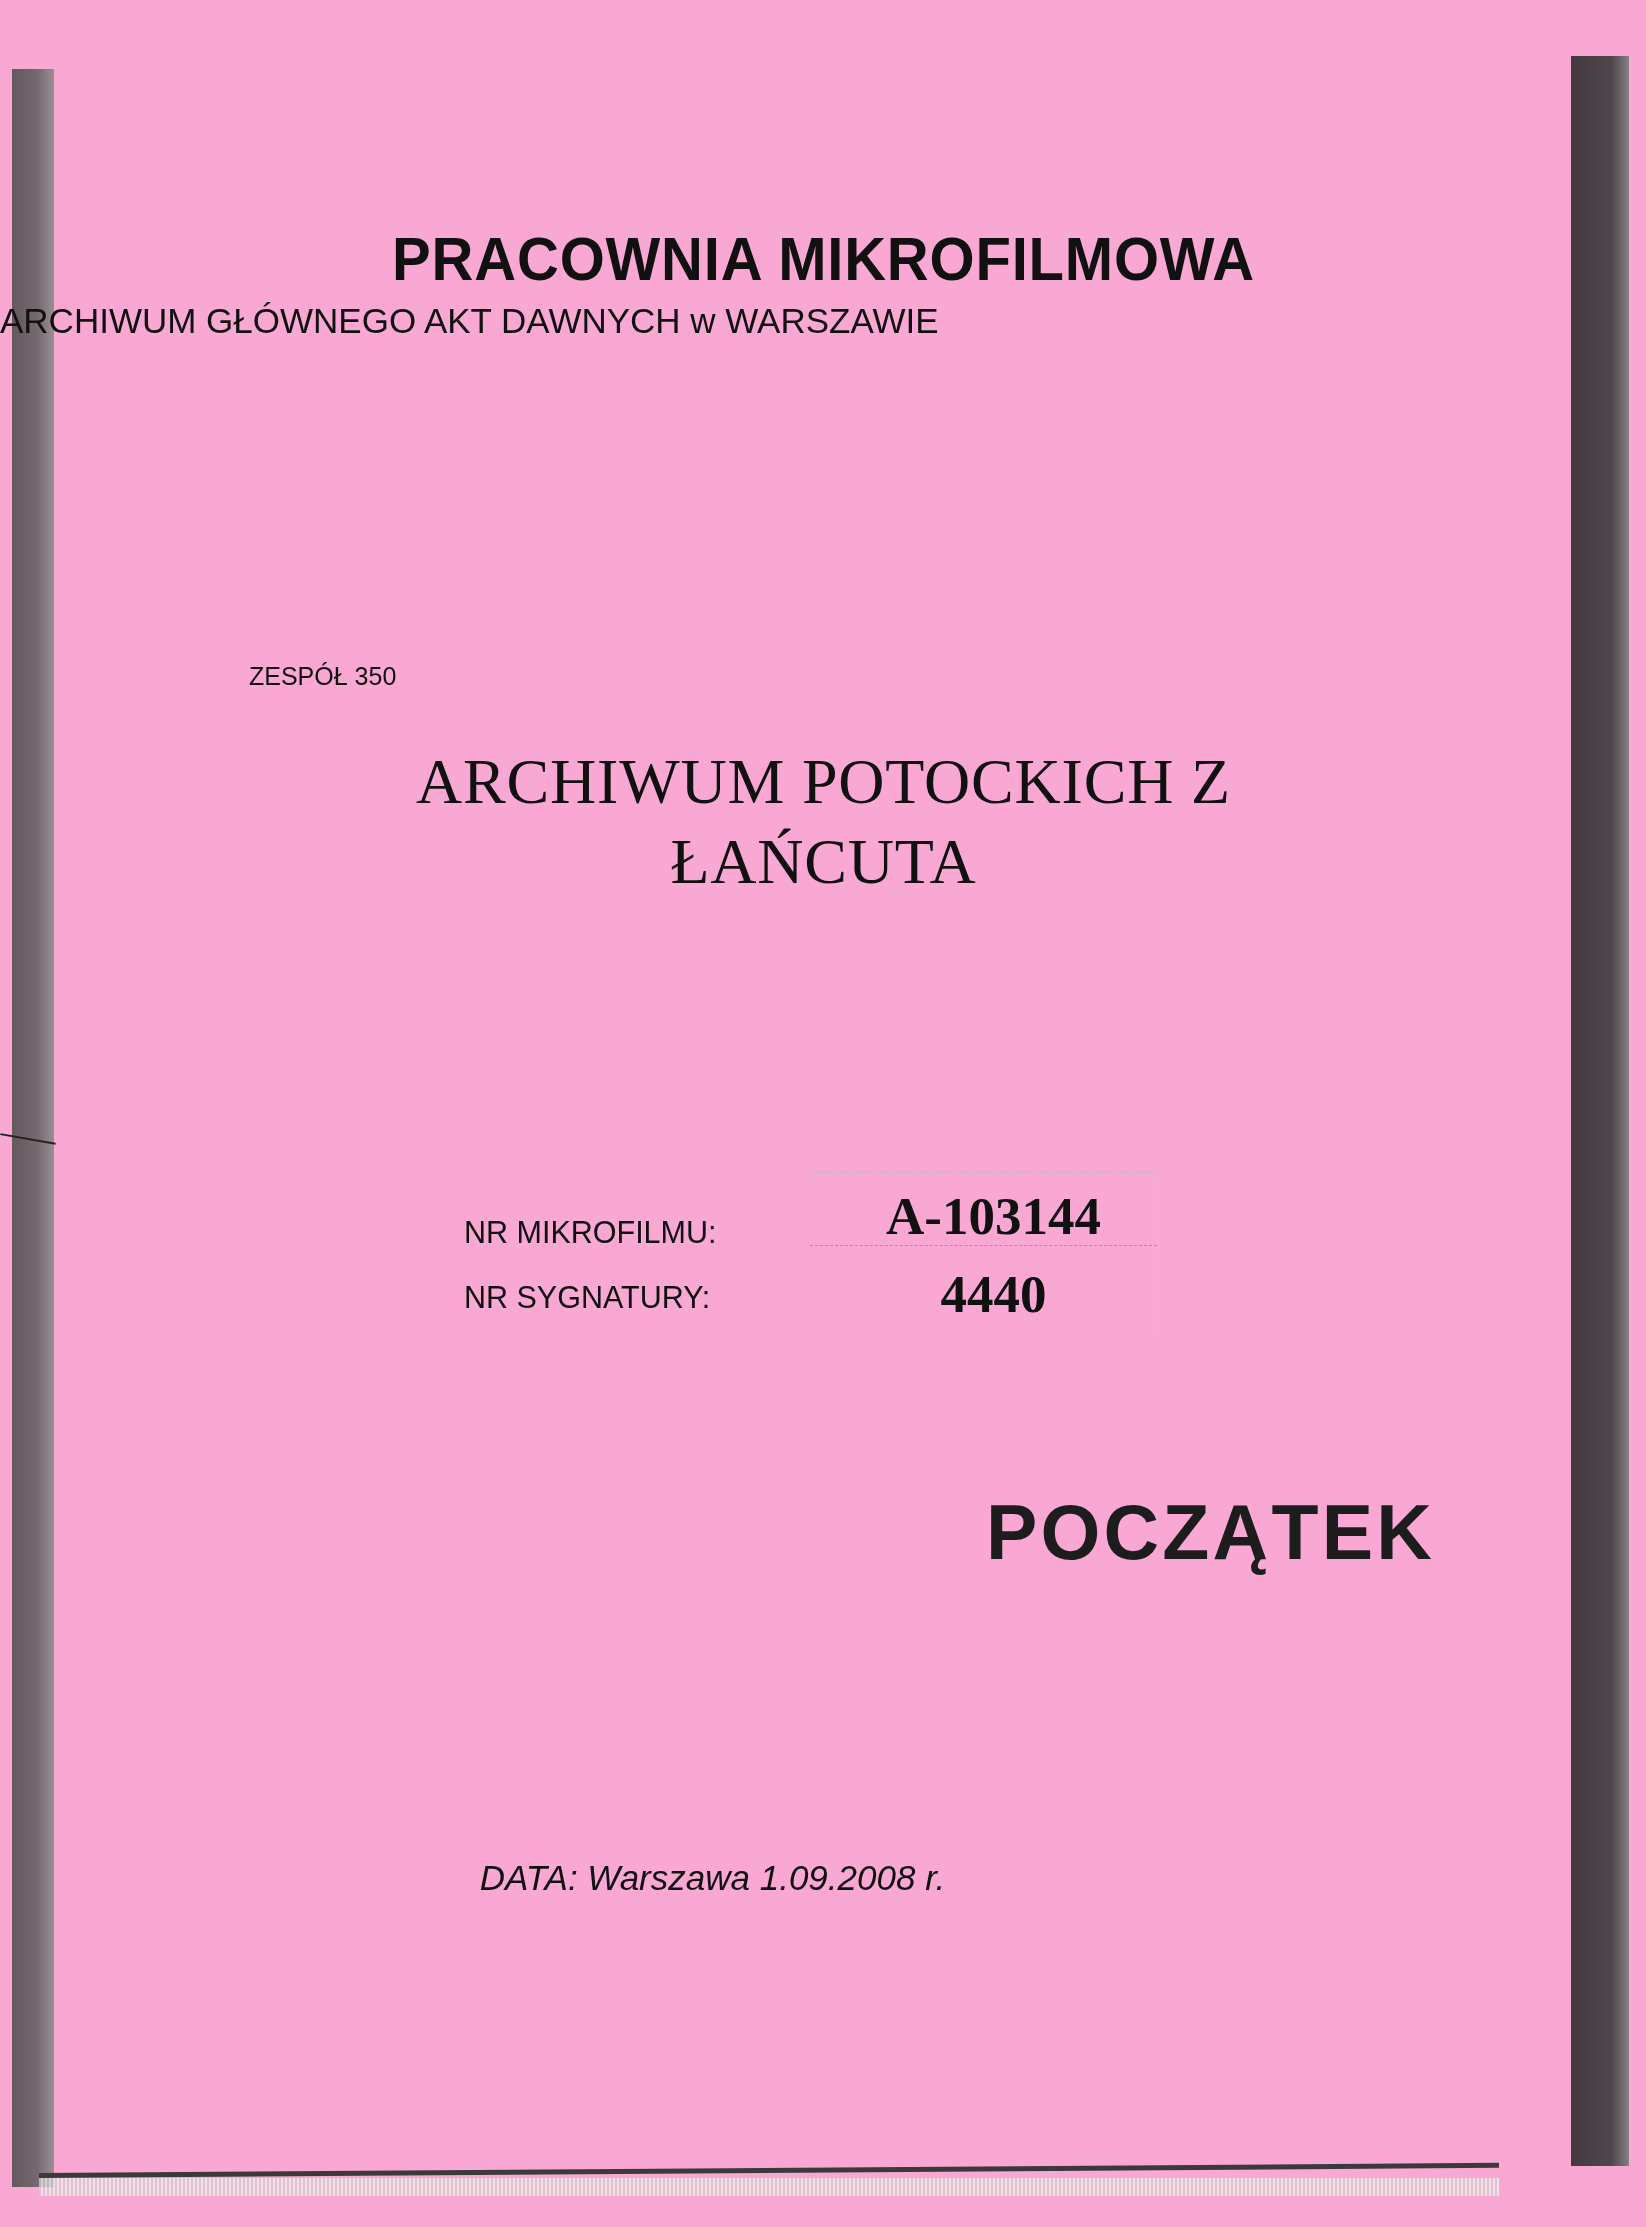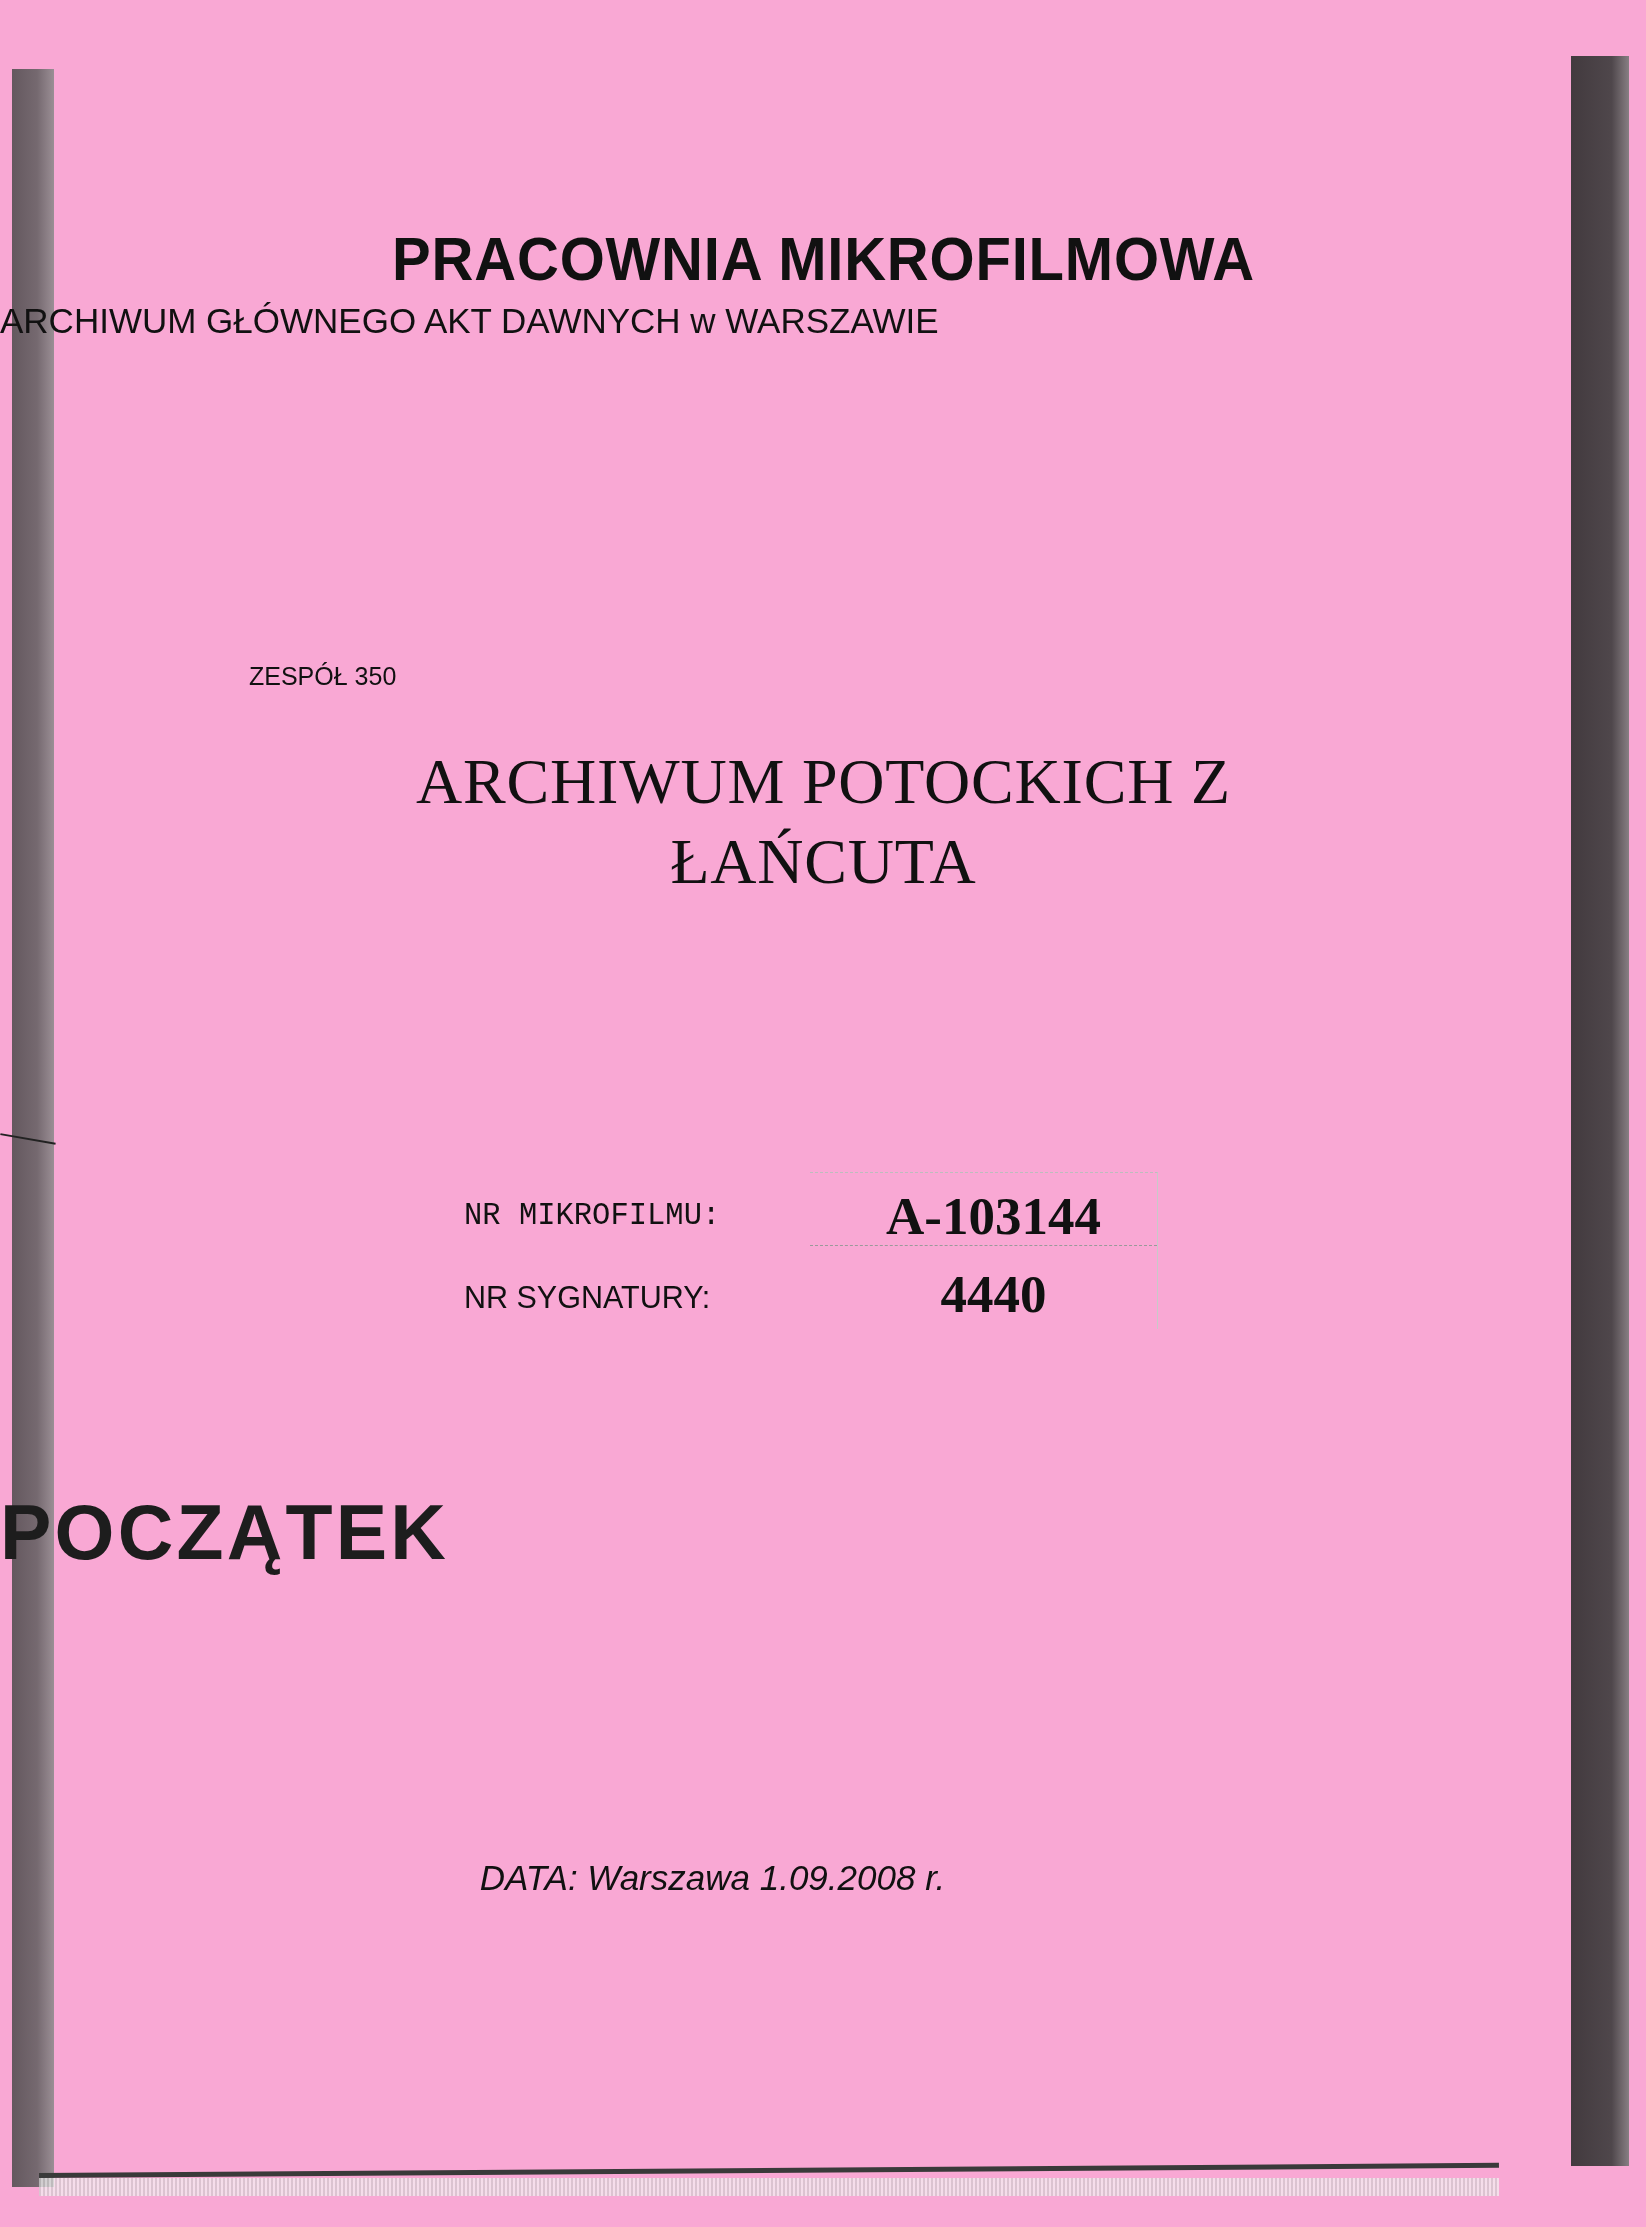--- a/index.html
+++ b/index.html
@@ -106,21 +106,21 @@
     .field-value {
       position: absolute;
       left: 377px;
       width: 305px;
       text-align: center;
       font-size: 53px;
       font-weight: bold;
       white-space: nowrap;
     }
     .row-mikrofilm { top: 1186px; }
-    .row-mikrofilm .field-label { top: 13px; font-family: Liberation Mono, monospace; }
+    .row-mikrofilm .field-label { top: 29px; }
     .row-mikrofilm .field-value { top: 0; }
     .row-sygnatura { top: 1264px; }
     .row-sygnatura .field-label { top: 16px; }
     .row-sygnatura .field-value { top: 0; }
     .label-box {
       position: absolute;
       left: 810px; top: 1172px;
       width: 347px; height: 156px;
       border-top: 1.6px dashed #bdbdbd;
       border-right: 1.6px solid #c9c9c9;
@@ -128,21 +128,21 @@
     .label-box-mid {
       position: absolute;
       left: 810px; top: 1245px;
       width: 347px; height: 0;
       border-top: 1.6px dashed #9a9a9a;
     }
     .poczatek {
       position: absolute;
       left: 0; width: 1435px;
       top: 1488px;
-      text-align: left;
+      text-align: right;
       font-size: 77px;
       font-weight: bold;
       letter-spacing: 3.2px;
       color: #1d1d1d;
     }
     .data-line {
       position: absolute;
       left: 0; width: 1425px;
       top: 1858px;
       text-align: center;

